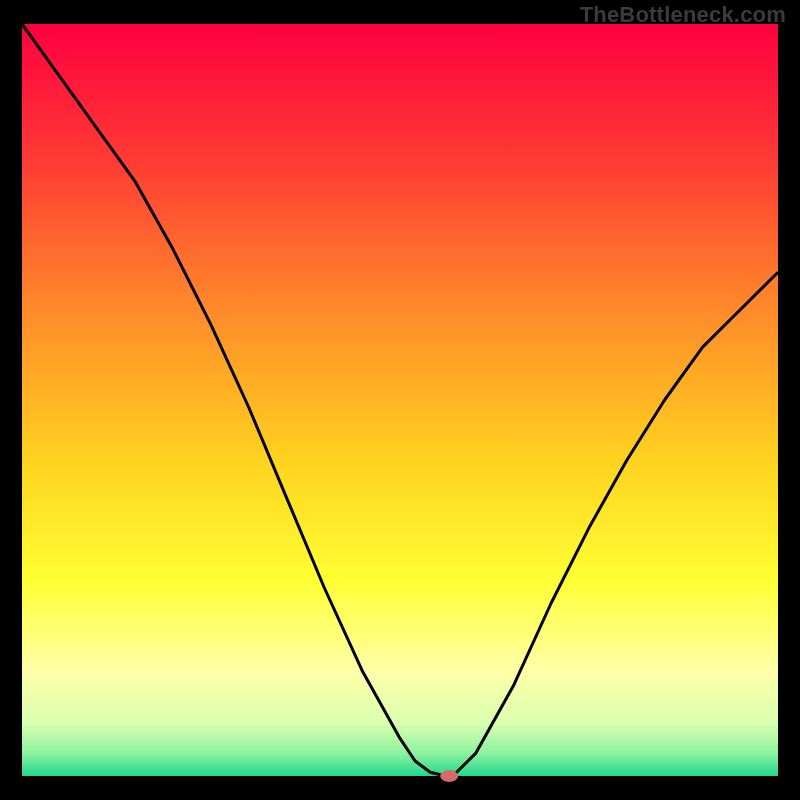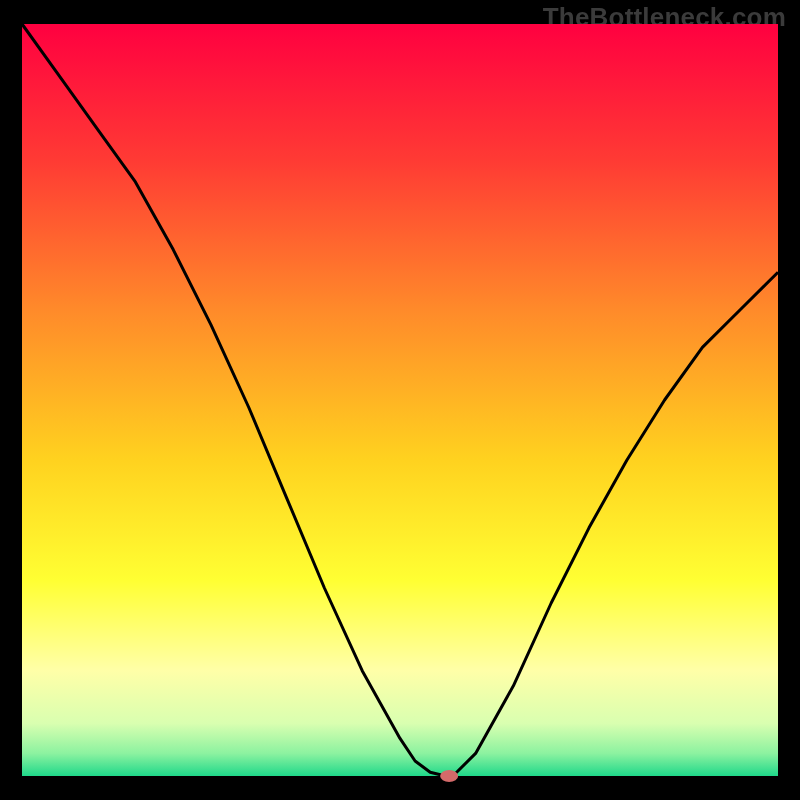--- a/index.html
+++ b/index.html
@@ -15,21 +15,21 @@
     position: relative;
     width: 800px;
     height: 800px;
     background: #000;
   }
   .watermark {
     position: absolute;
     top: 2px;
     right: 14px;
     color: #3b3b3b;
-    font-size: 26px;
+    font-size: 22px;
     font-weight: 600;
     letter-spacing: 0.2px;
     user-select: none;
   }
   .plot {
     position: absolute;
     display: block;
   }
 </style>
 </head>

